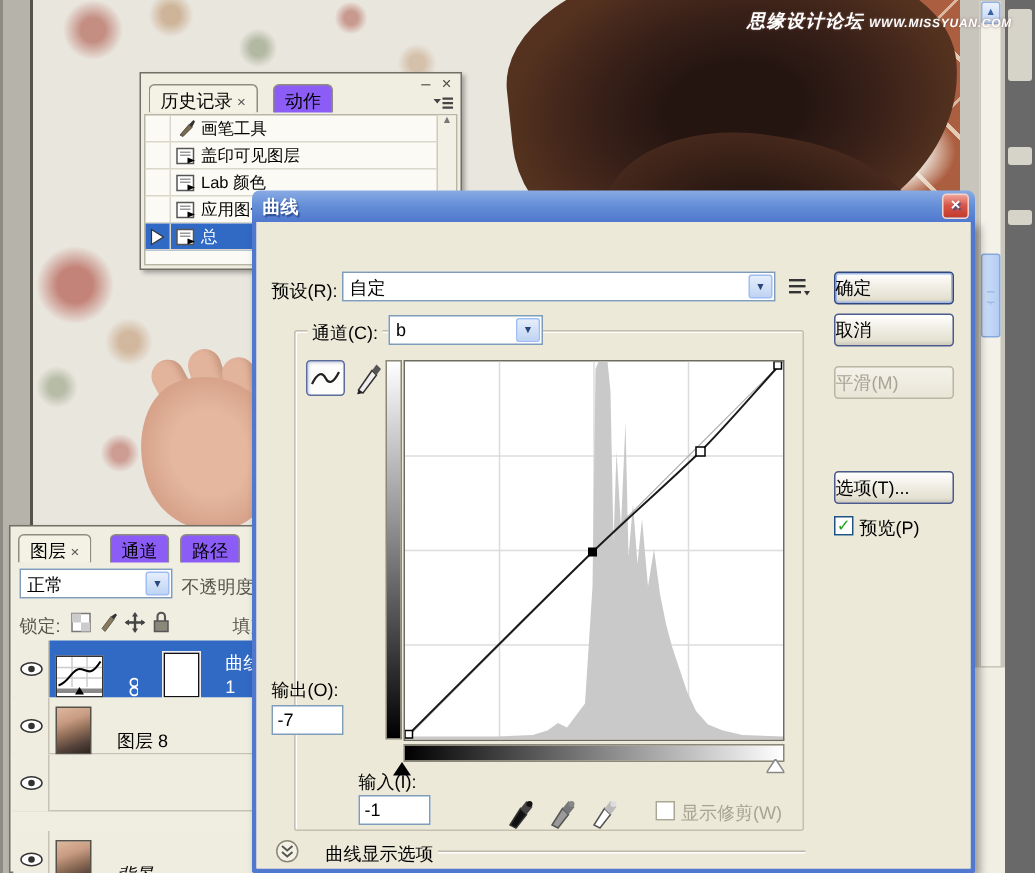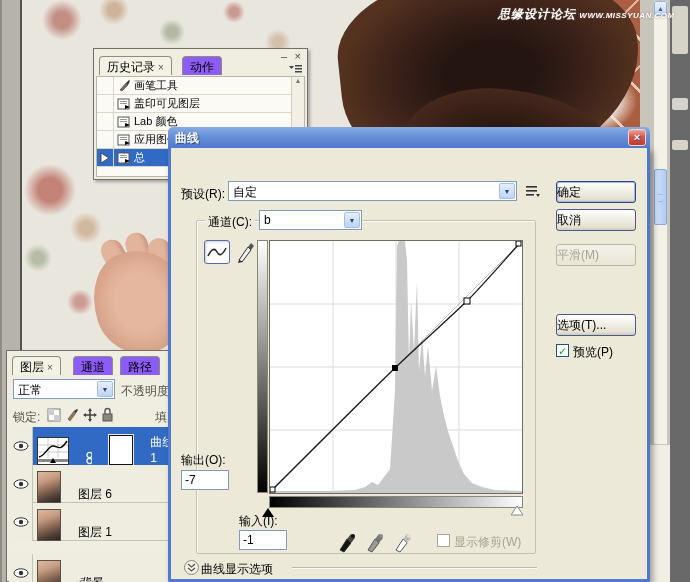--- a/index.html
+++ b/index.html
@@ -317,34 +317,30 @@
     </div>
     <div class="lyr-row" style="top:114px;">
       <div class="eye-cell">
           <svg width="16" height="10">
             <ellipse cx="8" cy="5" rx="7" ry="4.2" fill="#FFF" stroke="#333"></ellipse>
             <circle cx="8" cy="5" r="2.2" fill="#333"></circle>
           </svg>
         </div>
       <div class="sel-bg">
         <div class="thumb"></div>
-        <span>图层 6</span>
+        <span>图层 8</span>
       </div>
     </div>
     <div class="lyr-row" style="top:152px;">
       <div class="eye-cell">
           <svg width="16" height="10">
             <ellipse cx="8" cy="5" rx="7" ry="4.2" fill="#FFF" stroke="#333"></ellipse>
             <circle cx="8" cy="5" r="2.2" fill="#333"></circle>
           </svg>
         </div>
-      <div class="sel-bg">
-        <div class="thumb"></div>
-        <span>图层 1</span>
-      </div>
     </div>
     <div class="lyr-row" style="top:203px;">
       <div class="eye-cell">
           <svg width="16" height="10">
             <ellipse cx="8" cy="5" rx="7" ry="4.2" fill="#FFF" stroke="#333"></ellipse>
             <circle cx="8" cy="5" r="2.2" fill="#333"></circle>
           </svg>
         </div>
       <div class="sel-bg">
         <div class="thumb"></div>
@@ -444,17 +440,17 @@
       </svg>
 
     <div class="cb off" style="left:266px;top:386px;"></div>
     <span class="lbl graybox-lbl" style="left:283px;top:386px;">显示修剪(W)</span>
 
     <div class="chev-circle" style="left:13px;top:412px;">
       <svg width="9" height="9">
           <path d="M1 1 L4.5 4 L8 1 M1 5 L4.5 8 L8 5" fill="none" stroke="#555" stroke-width="1.3"></path>
         </svg>
     </div>
-    <span class="lbl" style="left:30px;top:413px;">曲线显示选项</span>
+    <span class="lbl" style="left:46px;top:413px;">曲线显示选项</span>
     <div class="divline" style="left:121px;top:419px;width:245px;"></div>
   </div>
 
 </div>
 
 </body></html>

